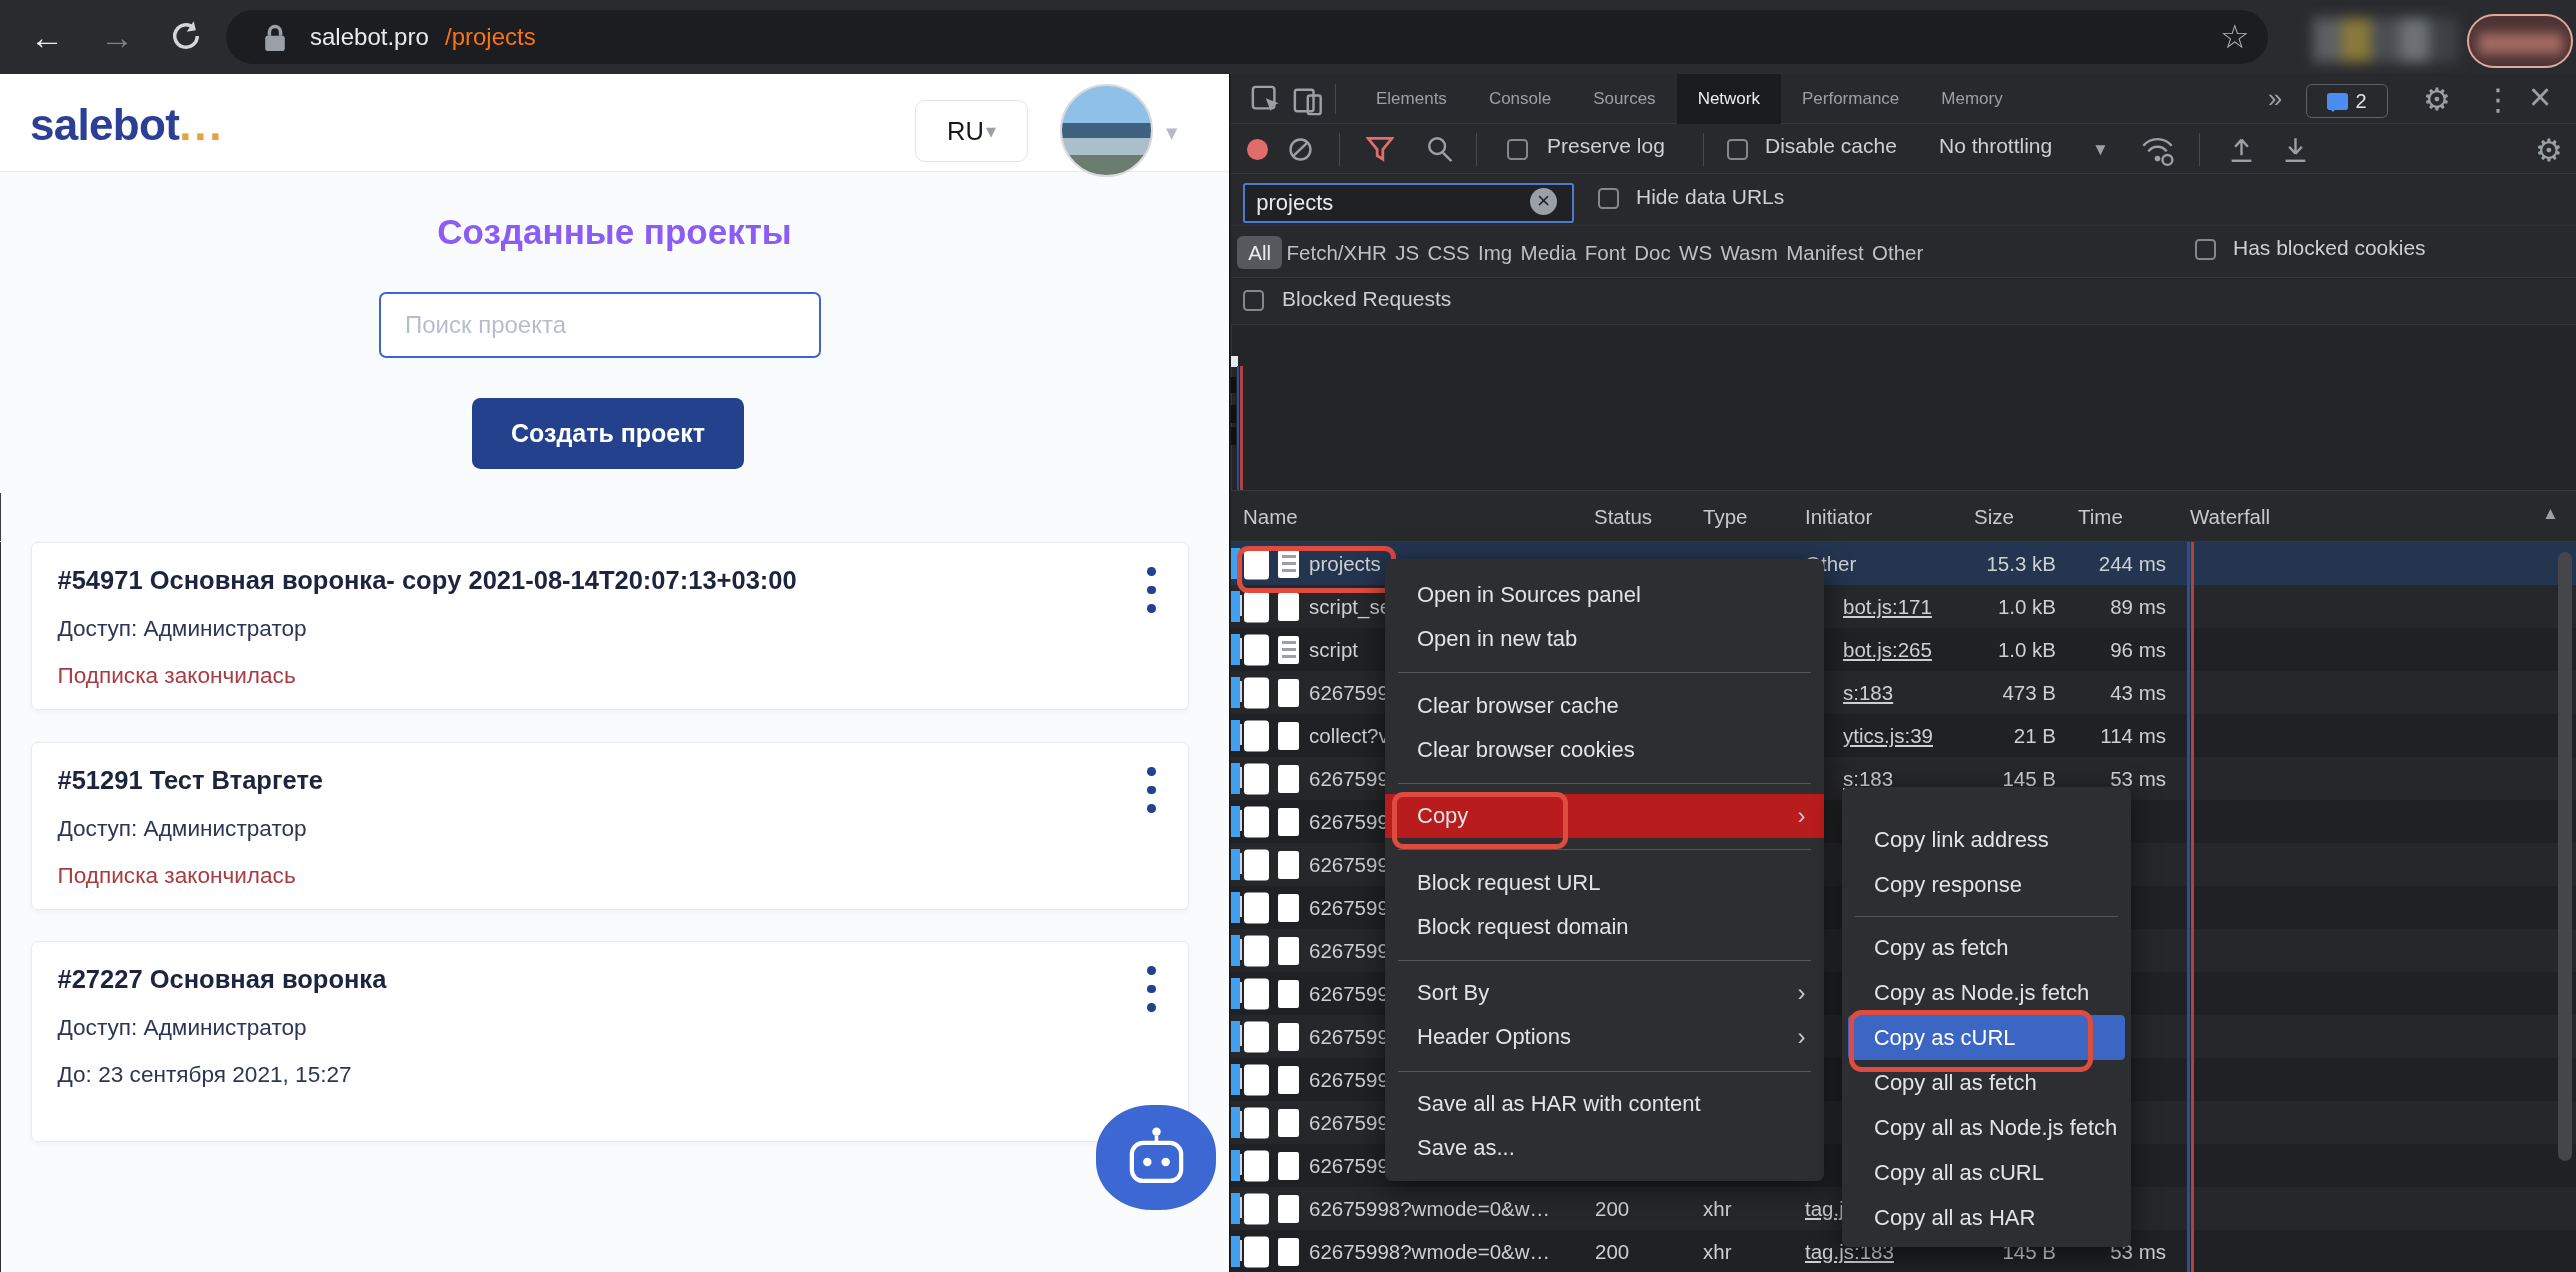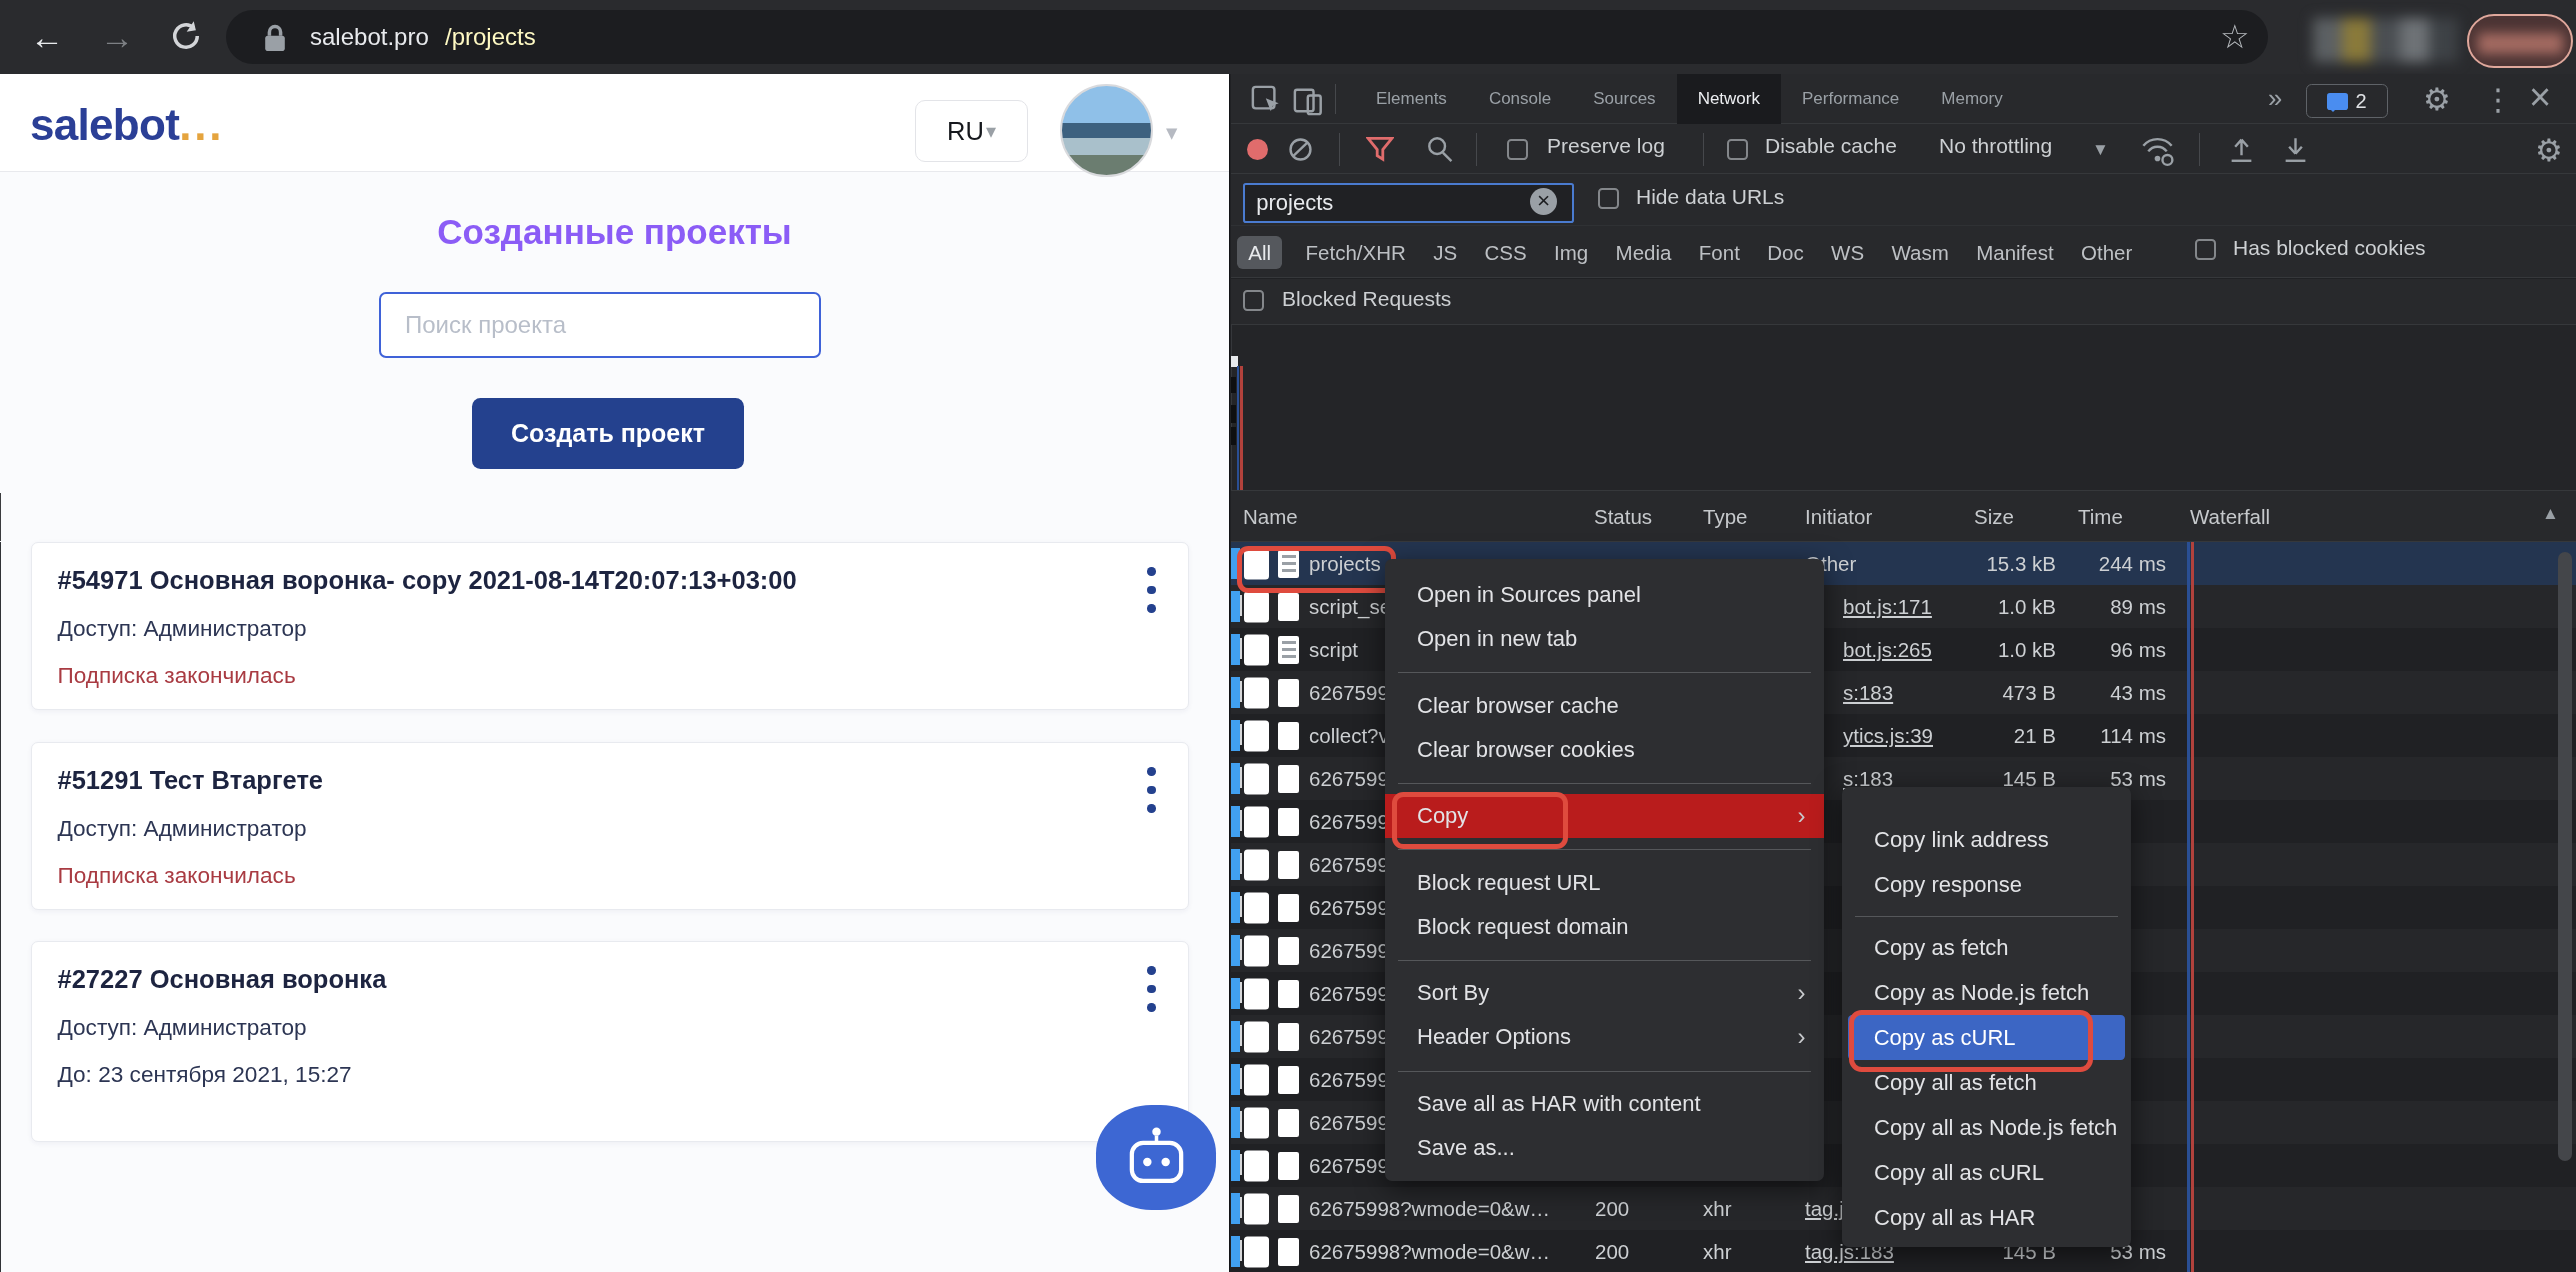--- a/index.html
+++ b/index.html
@@ -6,21 +6,21 @@
   html,body{width:2576px;height:1272px}
   body{position:relative;background:#202124;font-family:"Liberation Sans",sans-serif;overflow:hidden}
   .abs{position:absolute}
   i{position:absolute;display:block}
 
   
   .topbar{left:0;top:0;width:2576px;height:74px;background:#2a2b2e}
   .nav-glyph{top:15.6px;font-size:34px;color:#e8eaed;line-height:42px}
   .url-pill{left:226px;top:10px;width:2042px;height:54px;border-radius:28px;background:#1c1d20}
   .url-text{left:310px;top:20px;font-size:24px;color:#e8eaed;white-space:nowrap}
-  .url-path{color:#fef9c3}
+  .url-path{color:#f97316}
   .star{left:2221px;top:15.6px;font-size:33px;color:#b6babe}
   .blurblock{left:2313px;top:18.4px;width:145px;height:44px;display:flex;filter:blur(6.4px)}
   .blurblock b{flex:1;height:100%}
   .redpill{left:2467px;top:14px;width:106px;height:54px;border-radius:27px;border:2.1px solid #e0a89c;background:#4c3434;overflow:hidden}
   .redpill b{position:absolute;left:8.5px;top:17px;width:85px;height:21px;background:#a36a61;filter:blur(5.7px)}
 
   
   .site{left:0;top:74px;width:1229px;height:1199px;background:#fafbfd}
   .site-header{left:0;top:74px;width:1229px;height:98px;background:#fff;border-bottom:1.4px solid #e8e9ed}
   .logo{left:30px;top:100px;font-size:44px;font-weight:bold;color:#2b3f96;letter-spacing:-0.7px}
@@ -61,21 +61,21 @@
   .toolbar{top:124px;height:50px}
   .tb-label{top:134px;font-size:21px;color:#cdd0d3}
   .record{left:1247px;top:139px;width:21px;height:21px;border-radius:50%;background:#e06c6c}
   .dcheck{width:21px;height:21px;border:2.1px solid #84878b;border-radius:4.2px}
   .clear-x{left:1530px;top:188px;width:27px;height:27px;border-radius:50%;background:#9aa0a6;color:#1c1d20;font-size:22.6px;line-height:25.5px;text-align:center}
 
   .filter-row{top:174px;height:52px;border-bottom:1.4px solid #2f3134}
   .filter-input{left:1243px;top:183px;width:331px;height:40px;background:#202124;border:2.1px solid #4a7bd0;border-radius:2.8px;color:#e8eaed;font-size:22px;padding:0 35px 0 11.3px;outline:none;font-family:"Liberation Sans",sans-serif}
 
   .chips-row{top:226px;height:52px}
-  .chips{left:1237px;top:232px;height:41px;display:flex;align-items:center;gap:19px}
+  .chips{left:1237px;top:232px;height:41px;display:flex;align-items:center;}
   .chip{font-size:20.5px;color:#bdc0c4;padding:4.2px 4.2px;border-radius:5.7px;white-space:nowrap}
   .chip.active{background:#55585d;color:#e8eaed;padding:4.2px 11.3px}
 
   .blocked-row{top:279px;height:46px}
 
   .timeline{left:1231px;top:325px;width:1345px;height:166px;background:#242528;border-bottom:1.4px solid #36383b;overflow:hidden}
   .tlgrid i{top:0;width:1.4px;height:166px;background:#35373b;left:calc(var(--x)*0.7px - 1231px)}
   .ticksU i,.ticksM i,.ticksL i{width:5px;background:#0e0f11;left:calc(var(--x)*0.7px - 1231px)}
   .ticksU i{top:52px;height:15.6px}
   .ticksM i{top:80px;height:18.4px}

